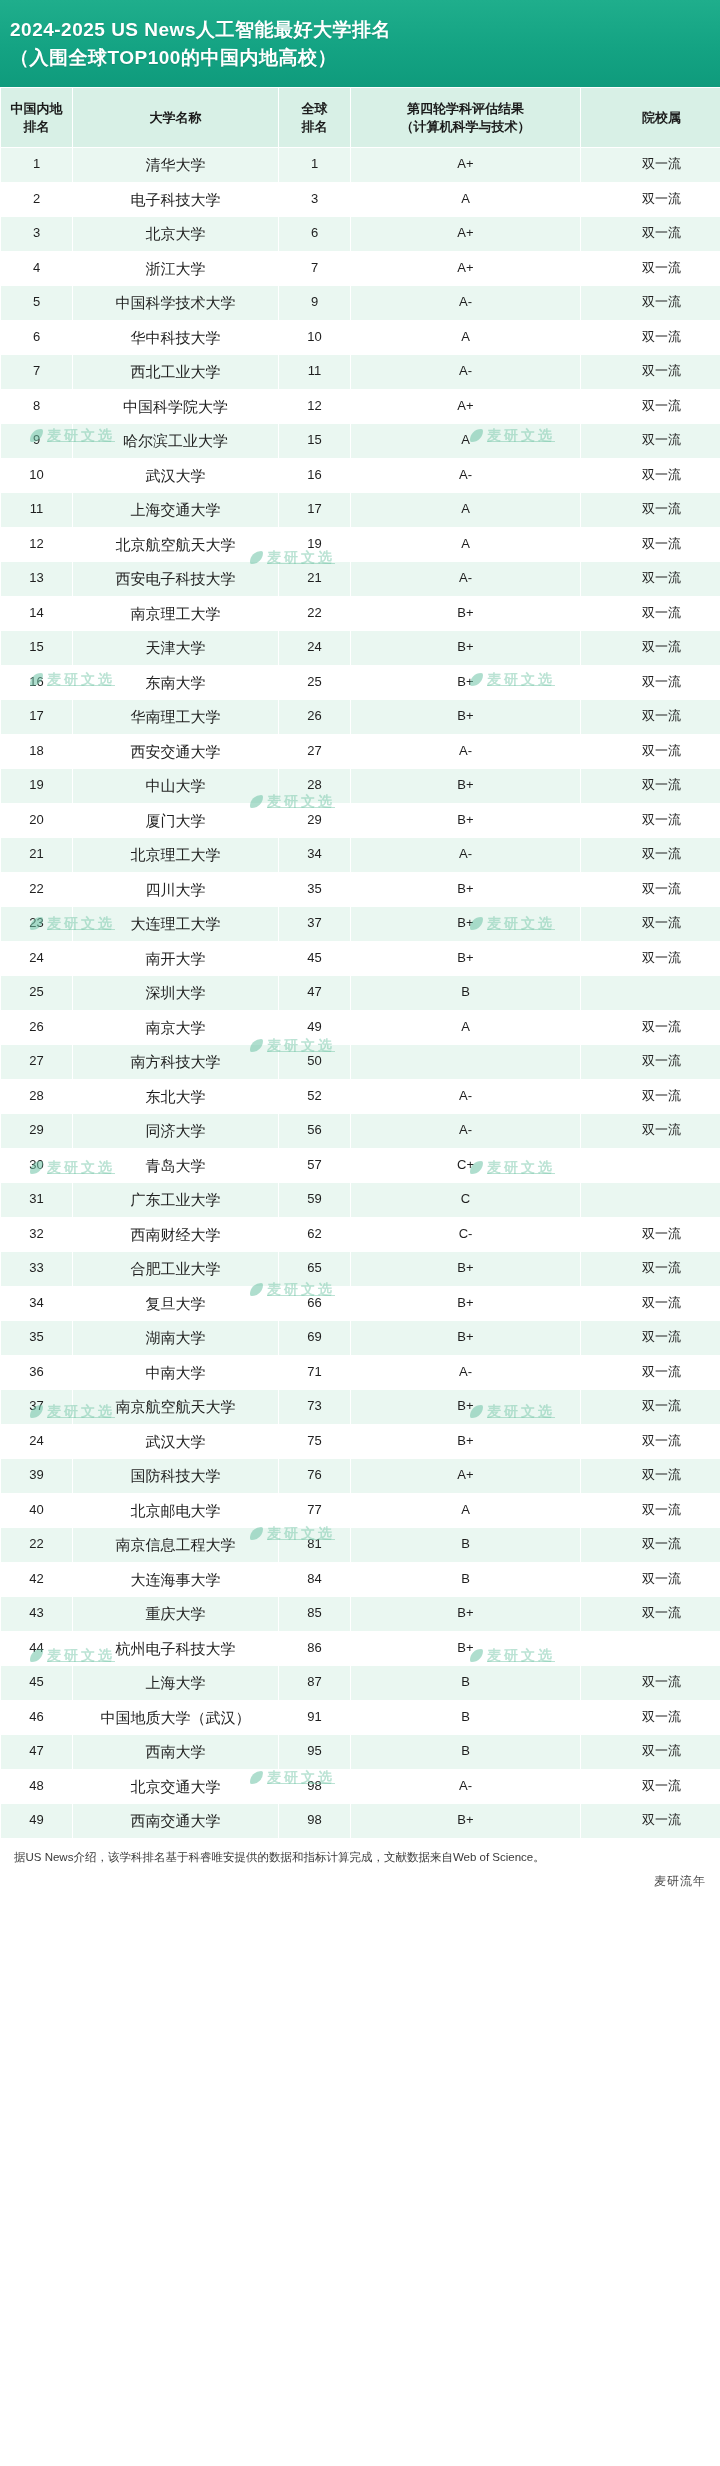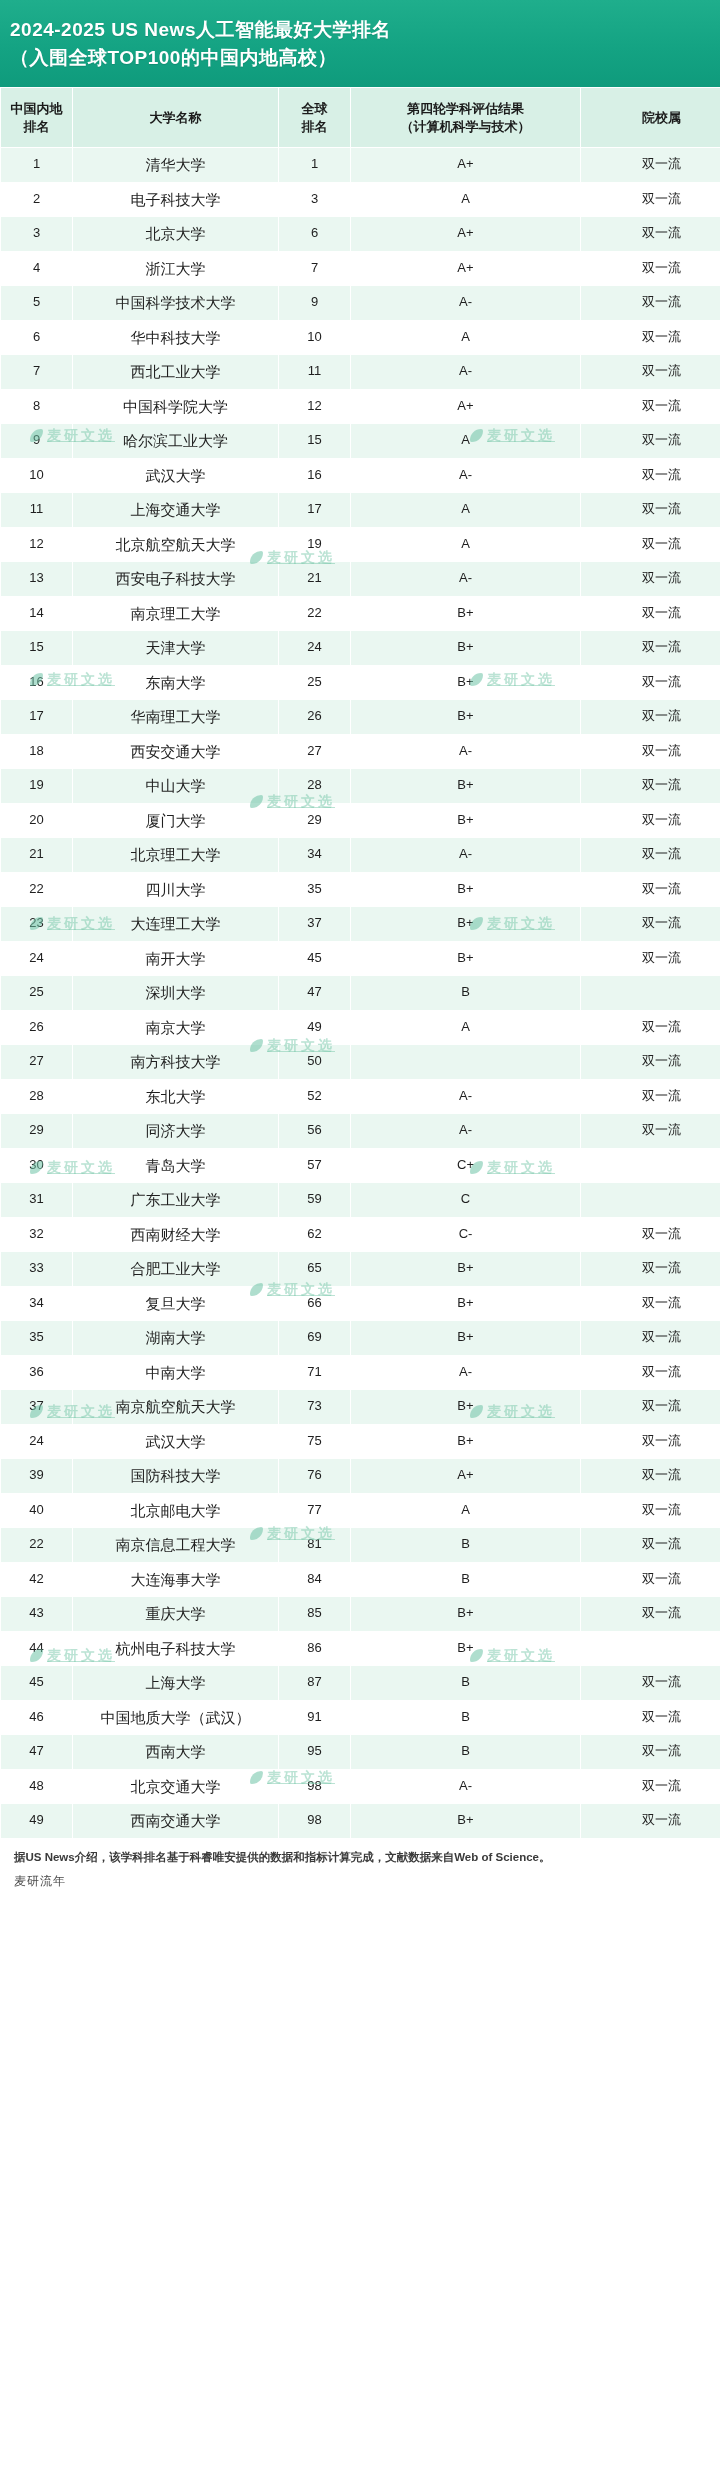--- a/index.html
+++ b/index.html
@@ -98,23 +98,23 @@
     border-radius: 12px 2px 12px 2px;
   }
 
   
   .footnote {
     padding: 10px 14px 6px 14px;
     font-size: 11.5px;
     line-height: 1.55;
     color: #3a3a3a;
     background: #ffffff;
-    font-weight: bold;
   }
   .footer-sign {
+    text-align: right;
     padding: 0 14px 10px 14px;
     font-size: 12px;
     color: #4a4a4a;
     letter-spacing: 1px;
   }
 </style>
 </head>
 <body>
 
 <div class="page">

